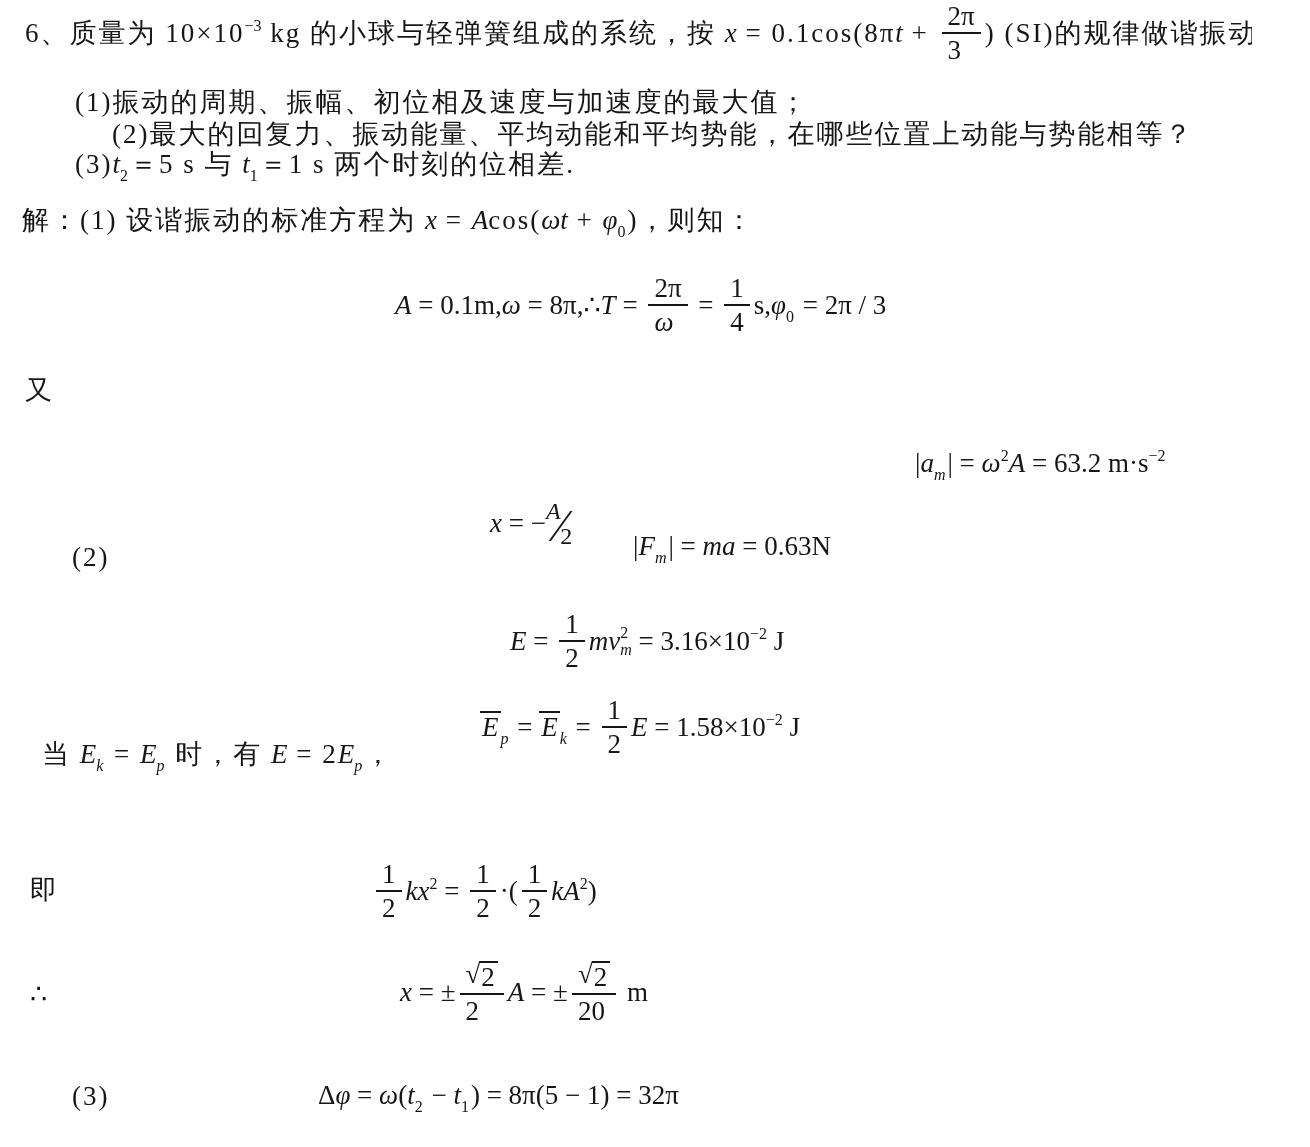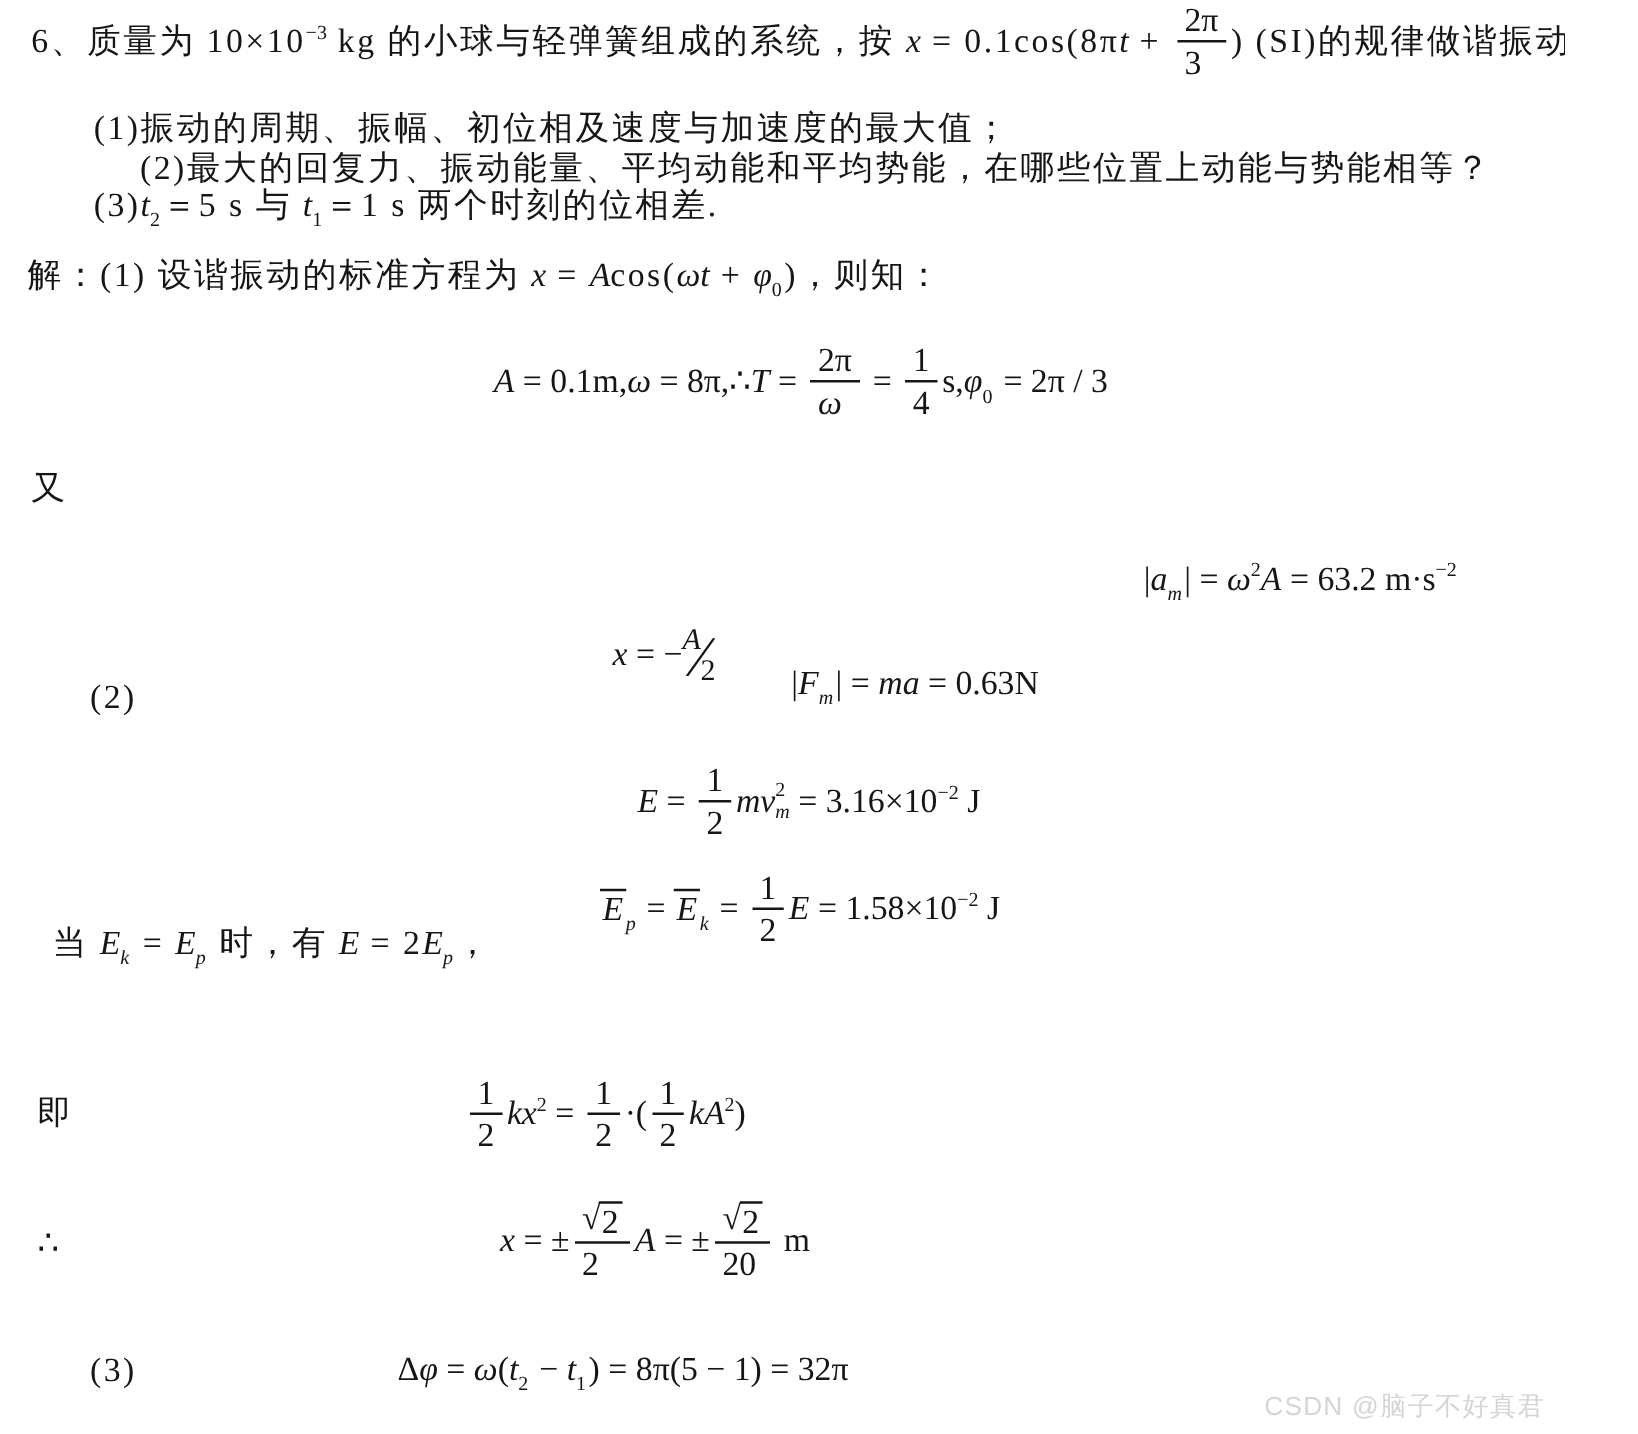--- a/index.html
+++ b/index.html
@@ -88,14 +88,13 @@
   <div class="line cn l-when"><span class="mt">当 </span><span class="mi">E</span><span class="msub it">k</span><span class="mt"> = </span><span class="mi">E</span><span class="msub it">p</span><span class="mt"> 时，有 </span><span class="mi">E</span><span class="mt"> = 2</span><span class="mi">E</span><span class="msub it">p</span><span class="mt">，</span></div>
   <div class="line cn l-ji">即</div>
   <div class="line eq l-eqk"><span class="fr"><span class="fr-n"><span class="mt">1</span></span><span class="fr-d"><span class="mt">2</span></span></span><span class="mi">k</span><span class="mi">x</span><span class="msup">2</span><span class="mt"> = </span><span class="fr"><span class="fr-n"><span class="mt">1</span></span><span class="fr-d"><span class="mt">2</span></span></span><span class="mt">·(</span><span class="fr"><span class="fr-n"><span class="mt">1</span></span><span class="fr-d"><span class="mt">2</span></span></span><span class="mi">k</span><span class="mi">A</span><span class="msup">2</span><span class="mt">)</span></div>
 
   <div class="line eq l-tf">∴</div>
   <div class="line eq l-xpm"><span class="mi">x</span><span class="mt"> = ±</span><span class="fr"><span class="fr-n"><span class="sq"><span class="sq-r">√</span><span class="sq-b">2</span></span></span><span class="fr-d"><span class="mt">2</span></span></span><span class="mi">A</span><span class="mt"> = ±</span><span class="fr"><span class="fr-n"><span class="sq"><span class="sq-r">√</span><span class="sq-b">2</span></span></span><span class="fr-d"><span class="mt">20</span></span></span><span class="mt"> m</span></div>
 
   <div class="line cn l-p3">(3)</div>
   <div class="line eq l-phase"><span class="mt">Δ</span><span class="mi">φ</span><span class="mt"> = </span><span class="mi">ω</span><span class="mt">(</span><span class="mi">t</span><span class="msub">2</span><span class="mt"> − </span><span class="mi">t</span><span class="msub">1</span><span class="mt">) = 8π(5 − 1) = 32π</span></div>
 
-  <div class="watermark">CSDN @脑子不好真君</div>
 </div>
 
 </body></html>

